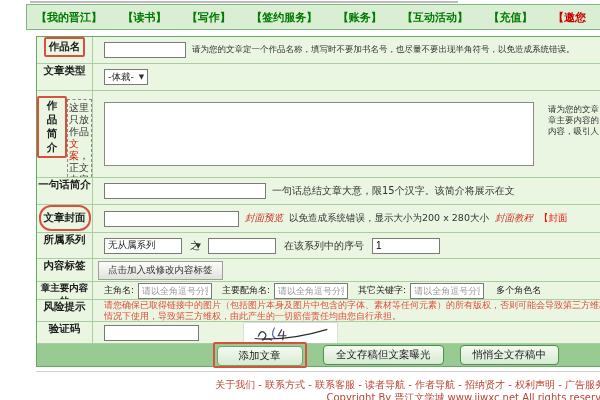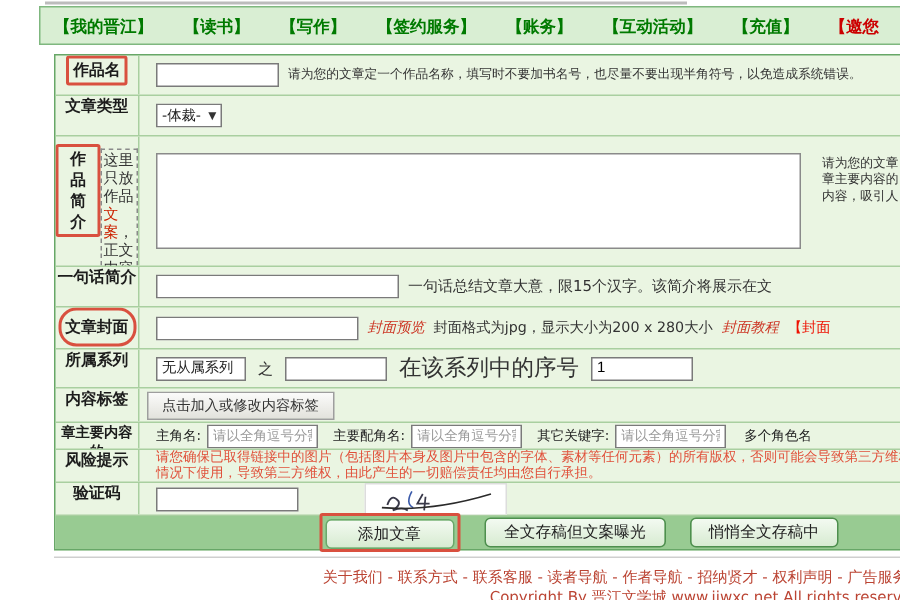--- a/index.html
+++ b/index.html
@@ -152,38 +152,38 @@
 
     <div class="row" style="height:28px;">
       <div class="lbl">
         <span class="red-box" style="padding:4px 3px;border-radius:12px;">
           <span>文章封面</span>
         </span>
       </div>
       <div class="fld">
         <input type="text" style="width: 135px;" value="">
         <span class="link-red">封面预览</span>
-        <span class="help" style="font-size:9.5px;">封面格式为jpg，显示大小为200 x 280大小</span>
+        <span class="help" style="font-size:9.5px;">以免造成系统错误，显示大小为200 x 280大小</span>
         <span class="link-red">封面教程</span>
         <span class="link-bright">【封面</span>
       </div>
     </div>
 
     <div class="row" style="height:26px;">
       <div class="lbl">
         <span>所属系列</span>
       </div>
       <div class="fld" style="gap:8px;">
-        <span class="fake-select" style="width:60px; justify-content:space-between;gap:40px;">
+        <span class="fake-select" style="width:78px; justify-content:space-between;gap:40px;">
           <span>无从属系列</span>
           <span class="arr">▼</span>
         </span>
         <span style="font-size:10px;">之</span>
         <input type="text" style="width: 68px;">
-        <span style="font-size:15px;">在该系列中的序号</span>
+        <span style="font-size:10px;">在该系列中的序号</span>
         <input type="text" style="width: 68px;" value="1">
       </div>
     </div>
 
     <div class="row" style="height:23px;">
       <div class="lbl">
         <span>内容标签</span>
       </div>
       <div class="fld" style="padding-left:5px;">
         <button class="gray-btn">点击加入或修改内容标签</button>

